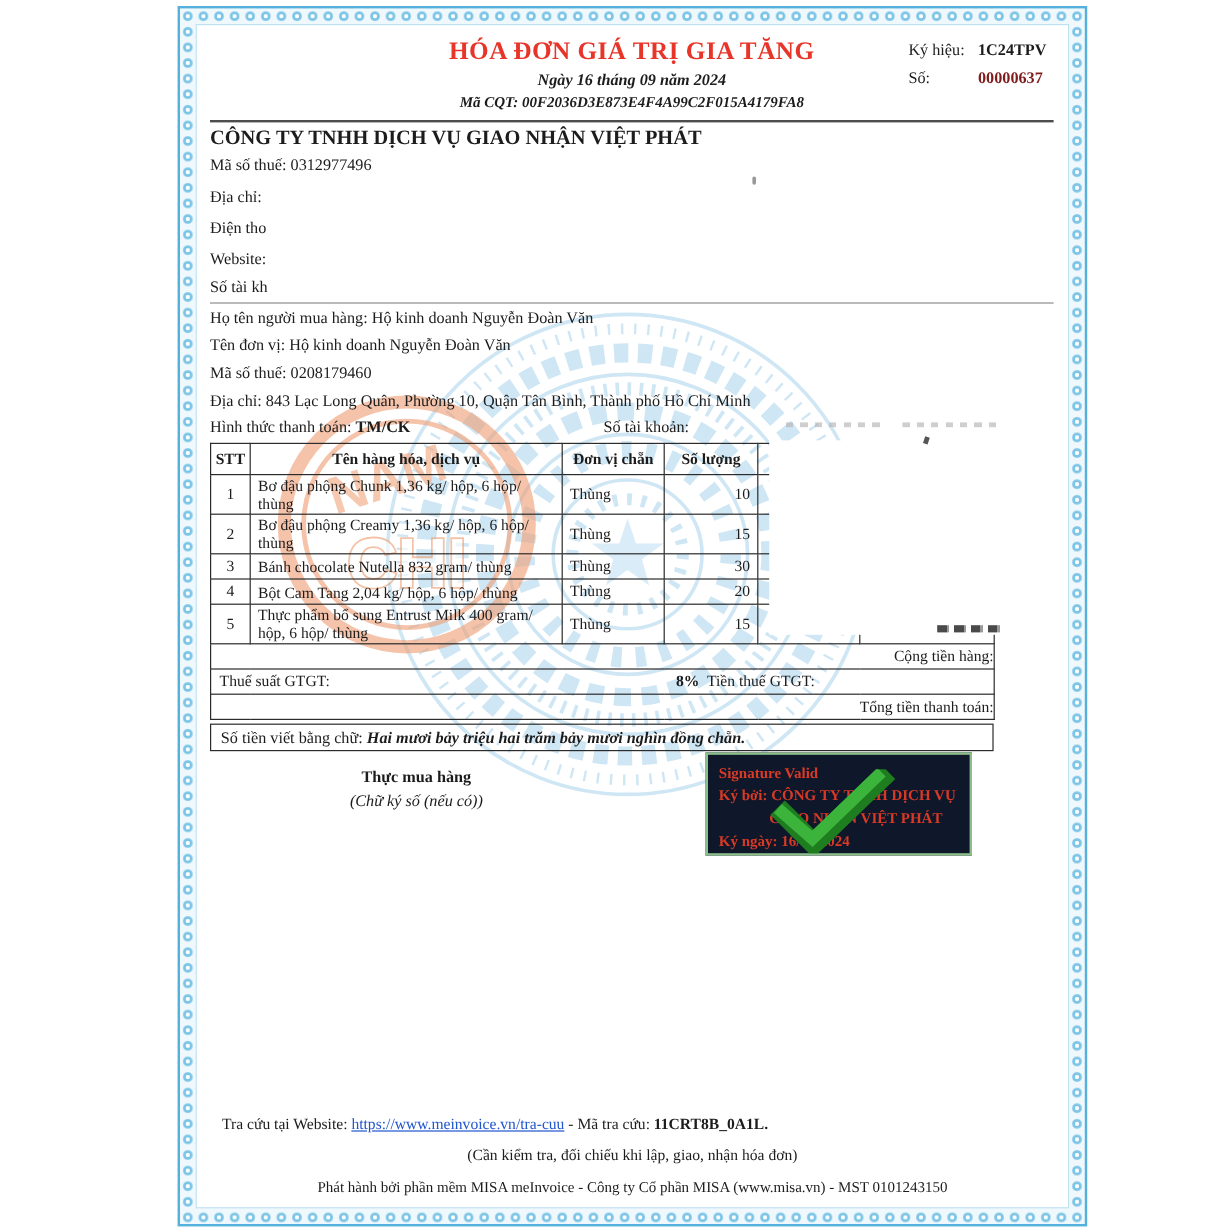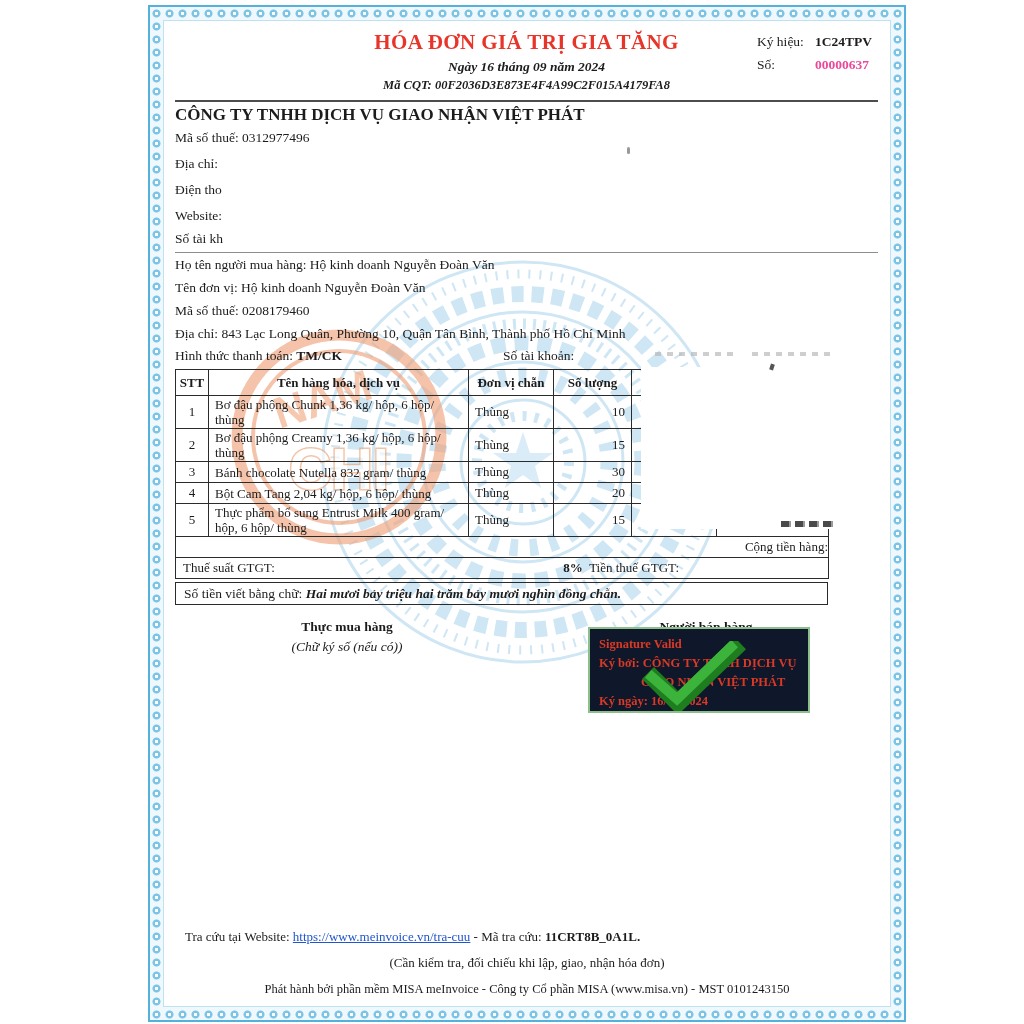--- a/index.html
+++ b/index.html
@@ -25,21 +25,21 @@
   .content{position:relative;z-index:2;padding:0 12px 0 11px;}
   
   .header{position:relative;padding-top:10px;text-align:center;}
   .title{font-size:21px;line-height:23px;font-weight:bold;color:#e8352a;letter-spacing:.4px;}
   .date-line{margin-top:5px;font-size:13.5px;line-height:16px;font-weight:bold;font-style:italic;}
   .cqt-line{margin-top:3px;font-size:12.5px;line-height:15px;font-weight:bold;font-style:italic;}
   .serial-block{position:absolute;right:6px;top:12px;text-align:left;font-size:13.5px;}
   .serial-row{display:flex;line-height:17px;margin-bottom:6px;}
   .serial-row .lbl{width:58px;}
   .serial-row .val{font-weight:bold;}
-  .val-red{color:#ec4899;}
+  .val-red{color:#7f1d1d;}
   .hr1{border:none;border-top:2px solid #4d4d4d;margin:7px 0 0 0;}
   .hr2{border:none;border-top:1px solid #8d8d8d;margin:3px 0 0 0;}
   
   .company-name{margin:3px 0 0 0;font-size:17px;line-height:20px;font-weight:bold;}
   .info p{margin:0;font-size:13.5px;line-height:26px;}
   .info p.short{line-height:20px;}
   
   .buyer p{margin:0;font-size:13.5px;line-height:23px;}
   .pay-row{position:relative;font-size:13.5px;line-height:22px;}
   .pay-row .acct{position:absolute;left:328px;top:0;}
@@ -234,20 +234,27 @@
           <tr class="foot">
             <td colspan="6">
                 <div class="foot-flex ft-vat">
               <span>Thuế suất GTGT:</span>
               <span class="grow"></span>
               <span class="vatgrp"><span class="b">8%</span>&nbsp;
               <span>Tiền thuế GTGT:</span></span>
             </div>
               </td>
           </tr>
+          <tr class="foot">
+            <td colspan="6">
+                <div class="foot-flex ft-total">
+                  <span>Tổng tiền thanh toán:</span>
+                </div>
+              </td>
+          </tr>
         </tbody>
       </table>
 
       <div class="amount-box">
         <span>Số tiền viết bằng chữ: </span><span class="amount-words">Hai mươi bảy triệu hai trăm bảy mươi nghìn đồng chẵn.</span>
       </div>
 
       <div class="sigs">
         <div class="sig-col">
           <div class="sig-title">Thực mua hàng</div>

